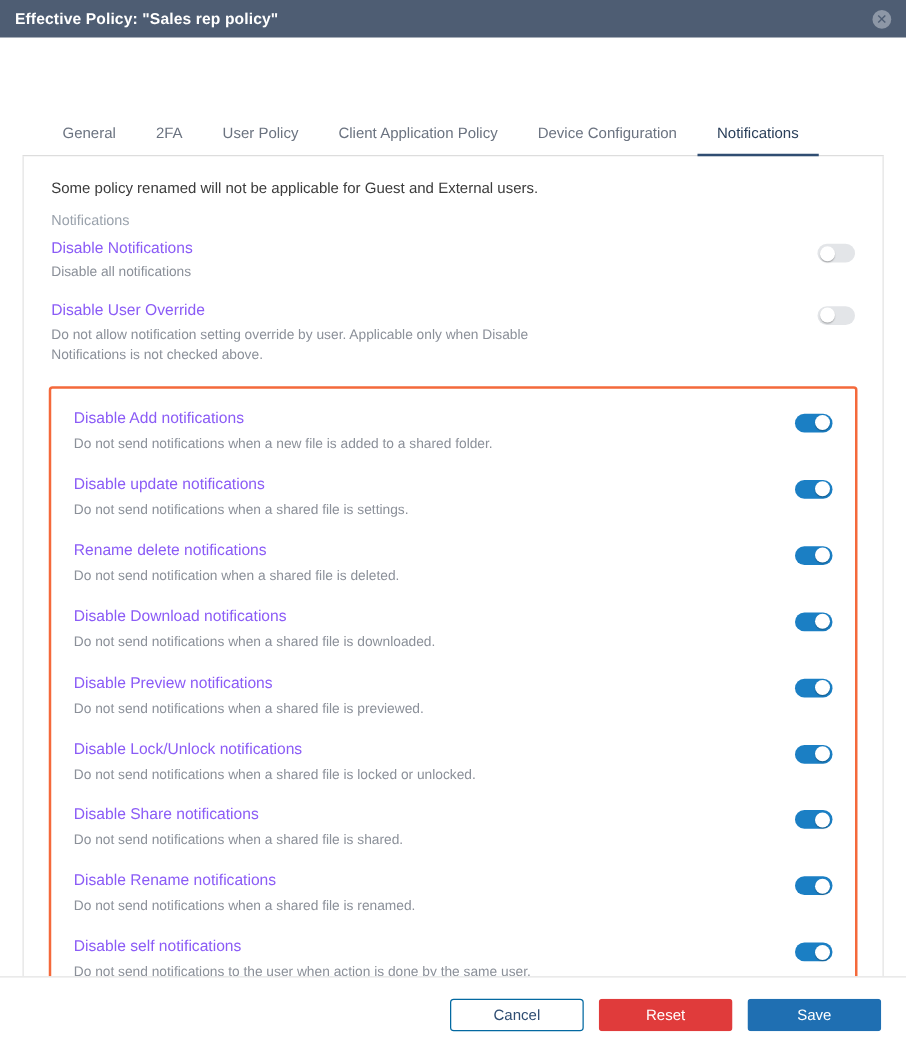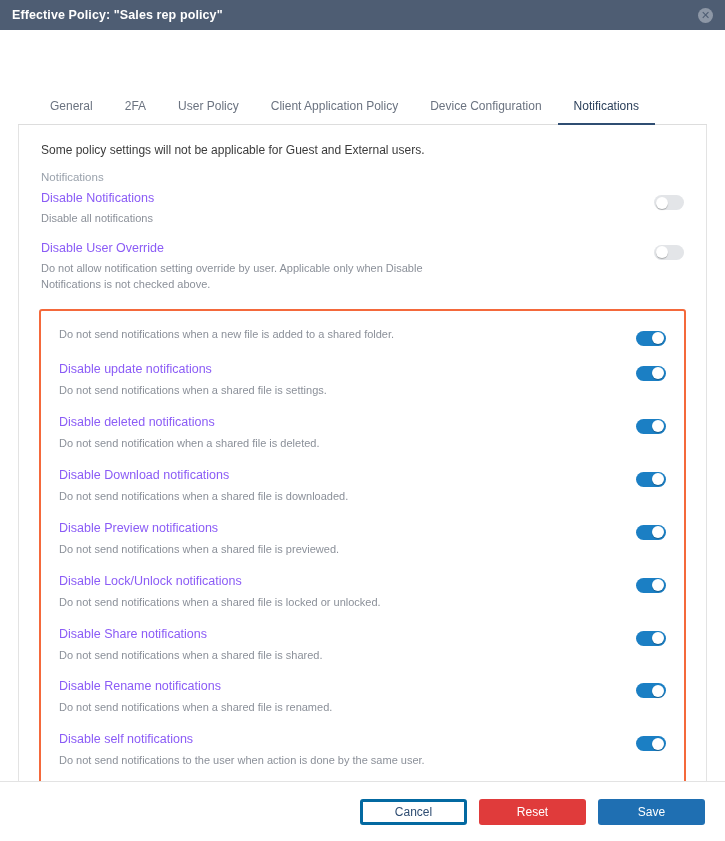--- a/index.html
+++ b/index.html
@@ -198,21 +198,21 @@
     border: 1px solid transparent;
     display: inline-flex;
     align-items: center;
     justify-content: center;
     font-family: "Liberation Sans", sans-serif;
     box-sizing: border-box;
   }
   .btn-cancel {
     background: #ffffff;
     color: #2f4d72;
-    border: 3px solid #0369a1;
+    border: 1px solid #0369a1;
   }
   .btn-reset {
     background: #e03b3b;
     color: #ffffff;
   }
   .btn-save {
     background: #1f6fb2;
     color: #ffffff;
     text-align: center;
   }
@@ -233,21 +233,21 @@
       <div class="tab">General</div>
       <div class="tab">2FA</div>
       <div class="tab">User Policy</div>
       <div class="tab">Client Application Policy</div>
       <div class="tab">Device Configuration</div>
       <div class="tab active">Notifications</div>
     </div>
 
     <div class="panel">
 
-      <div class="note">Some policy settings will not be applicable for Guest and External users.</div>
+      <div class="note">Some policy renamed will not be applicable for Guest and External users.</div>
 
       <div class="section-label">Notifications</div>
 
       <div class="setting">
         <div class="texts">
           <div class="s-title">Disable Notifications</div>
           <div class="s-desc">Disable all notifications</div>
         </div>
         <div class="toggle-cell">
           <div class="toggle">
@@ -265,20 +265,21 @@
           <div class="toggle">
               <span class="knob"></span>
             </div>
         </div>
       </div>
 
       <div class="group-box">
 
         <div class="setting">
           <div class="texts">
+            <div class="s-title">Disable Add notifications</div>
             <div class="s-desc">Do not send notifications when a new file is added to a shared folder.</div>
           </div>
           <div class="toggle-cell">
             <div class="toggle on">
                 <span class="knob"></span>
               </div>
           </div>
         </div>
 
         <div class="setting">
@@ -288,21 +289,21 @@
           </div>
           <div class="toggle-cell">
             <div class="toggle on">
                 <span class="knob"></span>
               </div>
           </div>
         </div>
 
         <div class="setting">
           <div class="texts">
-            <div class="s-title">Disable deleted notifications</div>
+            <div class="s-title">Rename delete notifications</div>
             <div class="s-desc">Do not send notification when a shared file is deleted.</div>
           </div>
           <div class="toggle-cell">
             <div class="toggle on">
                 <span class="knob"></span>
               </div>
           </div>
         </div>
 
         <div class="setting">

